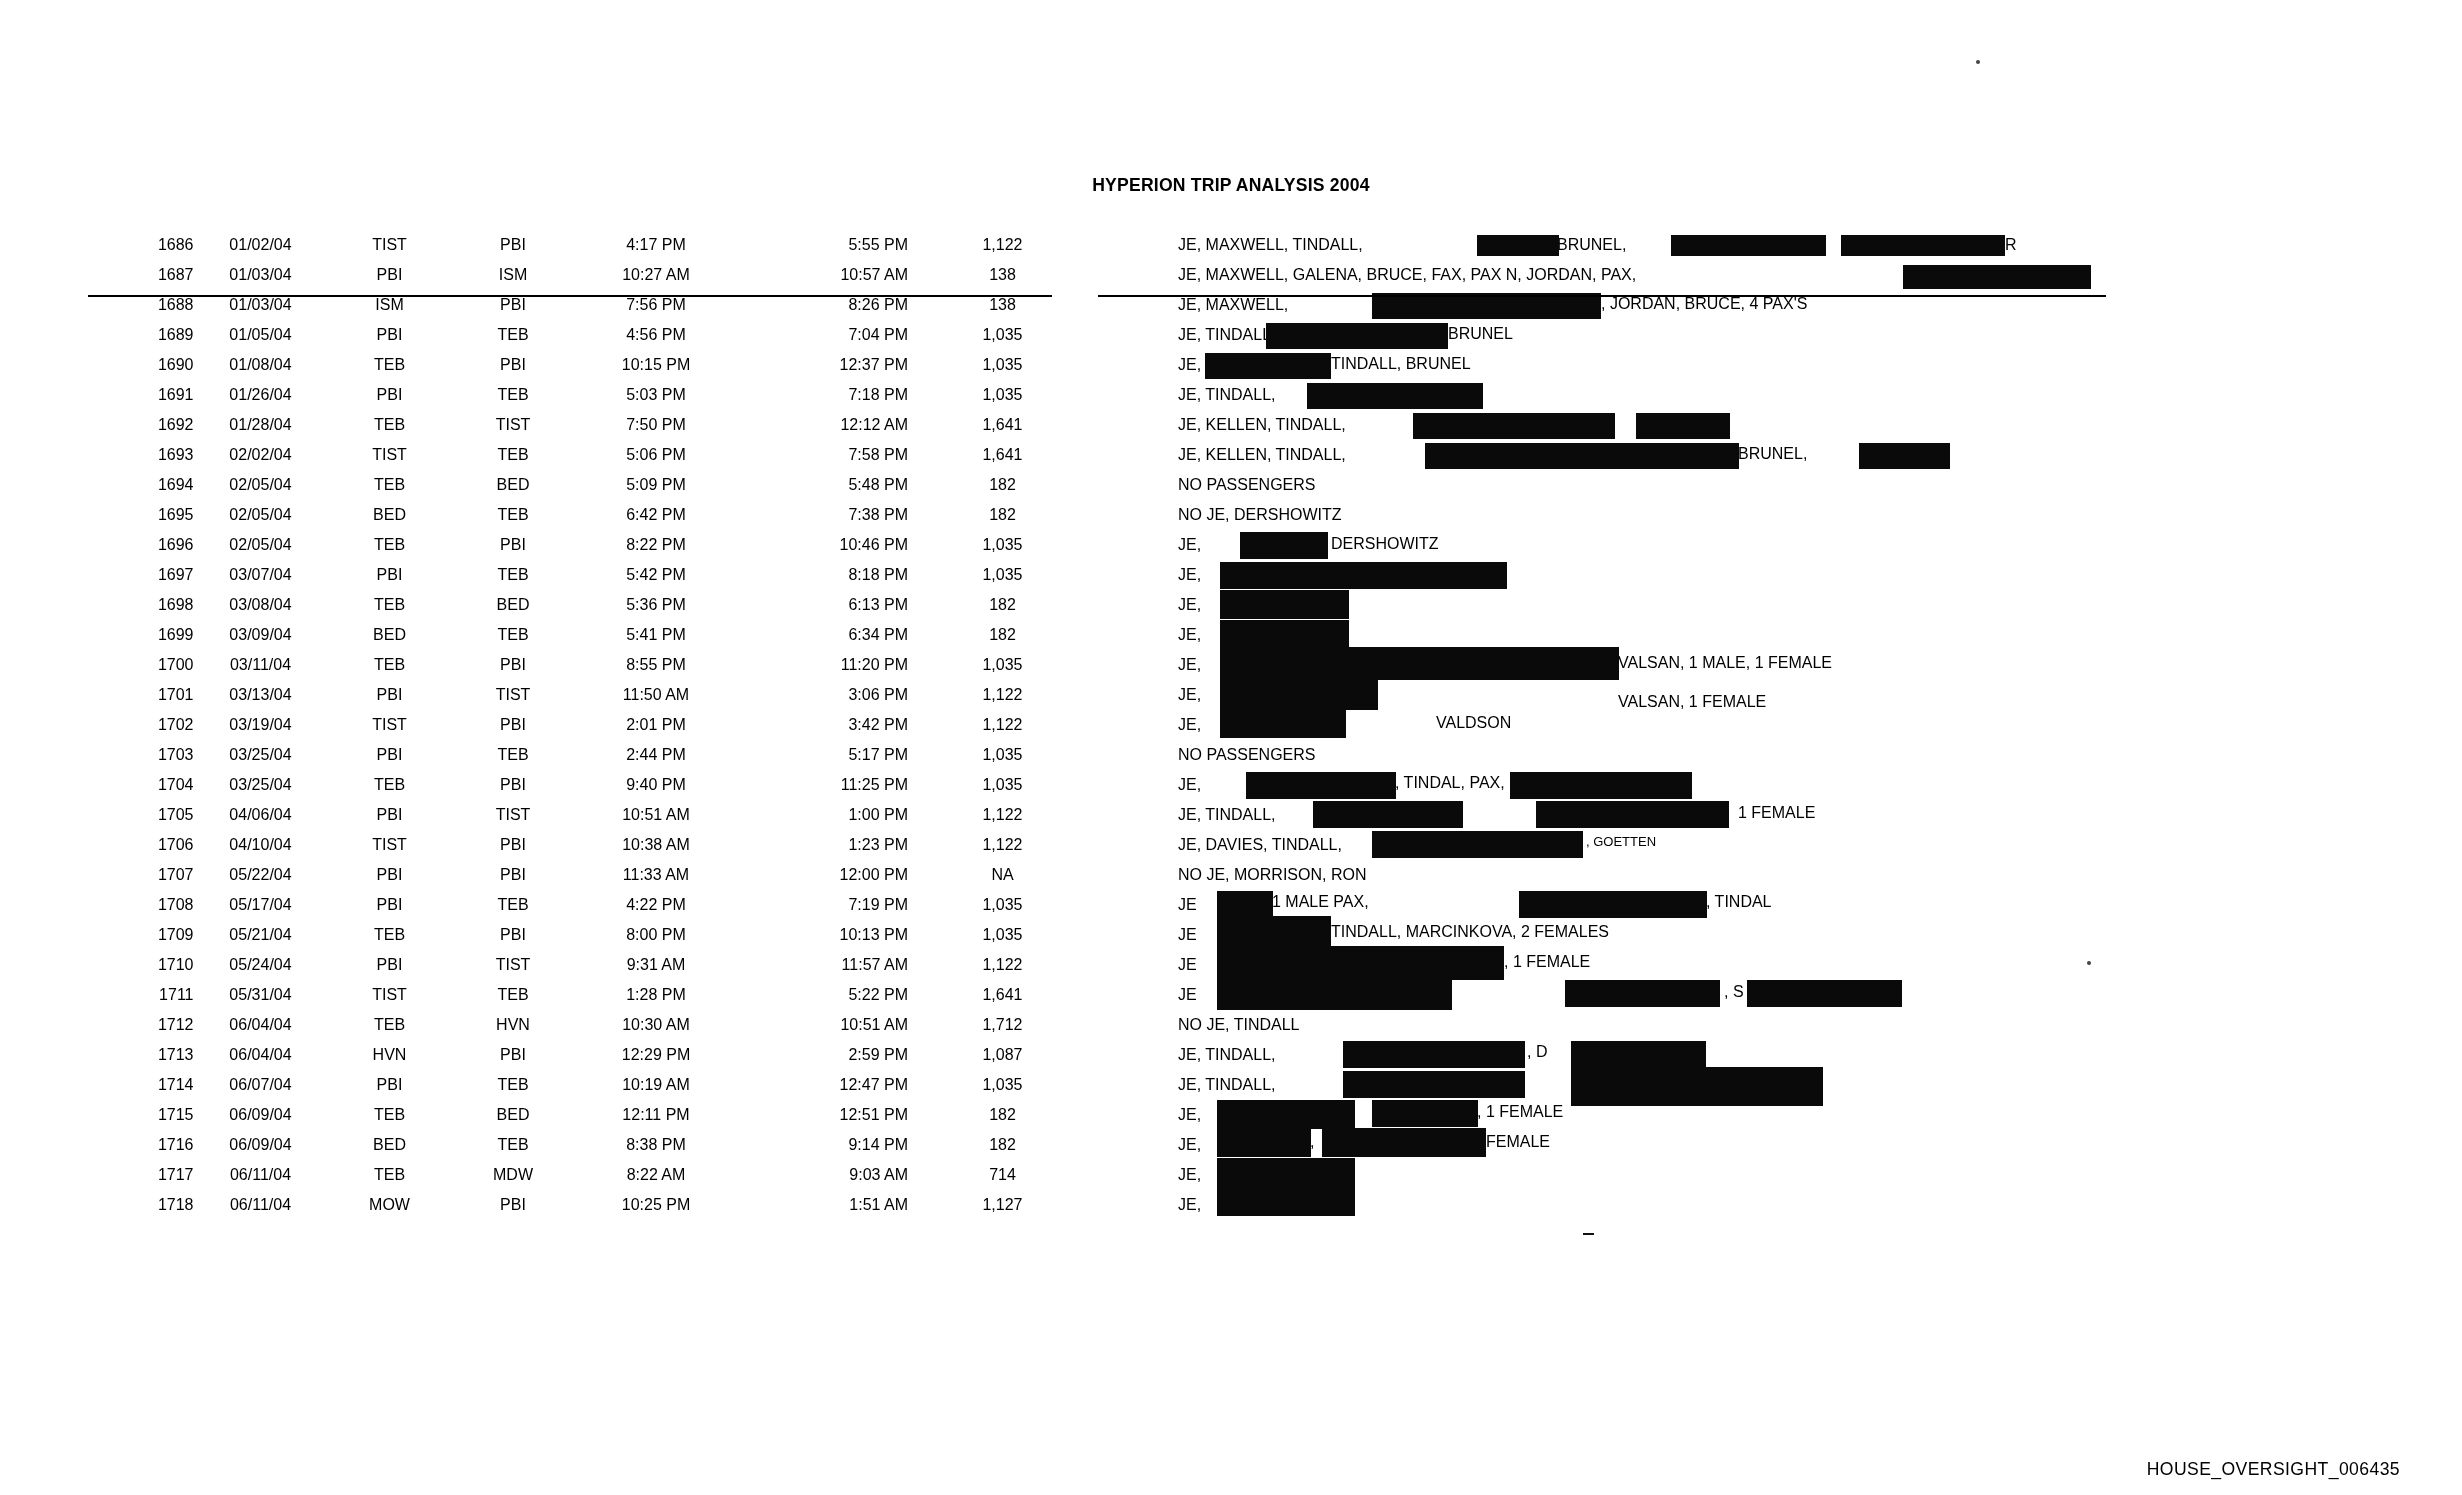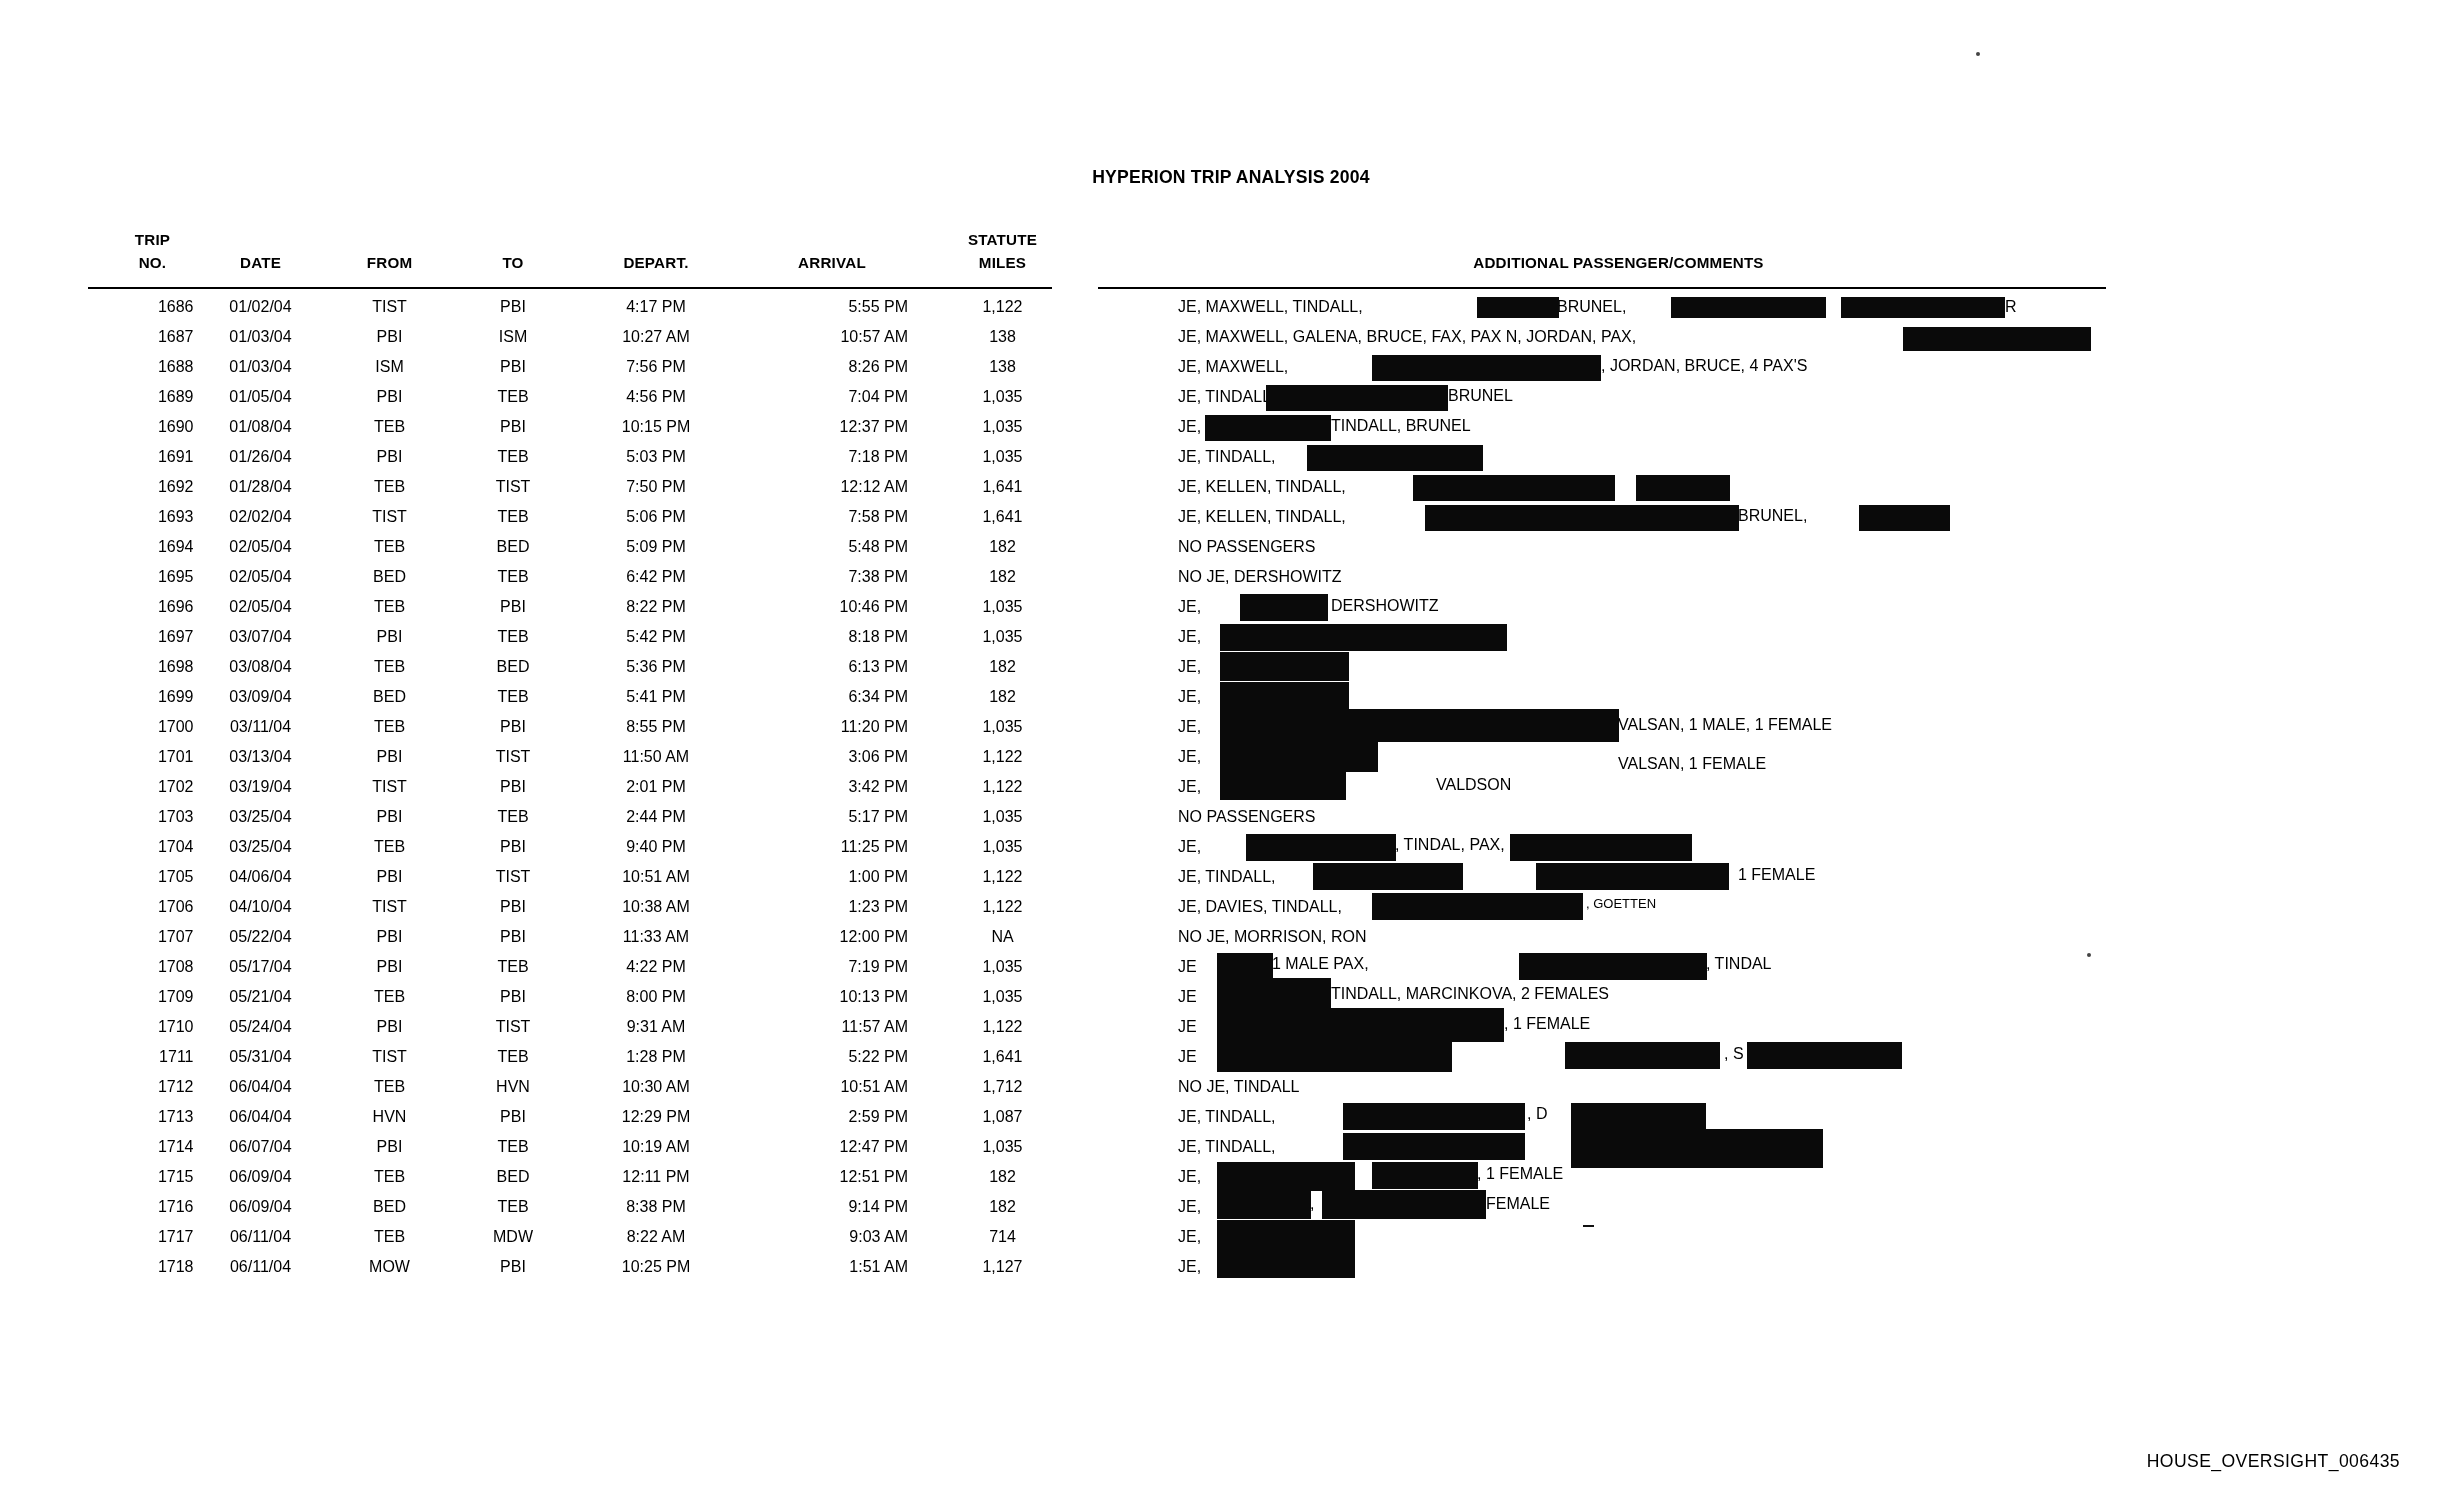--- a/index.html
+++ b/index.html
@@ -11,20 +11,21 @@
     width: 2462px;
     height: 1495px;
     position: relative;
     font-family: "Liberation Sans", sans-serif;
     color: #000000;
     overflow: hidden;
   }
   .page {
     position: absolute;
     inset: 0;
+    margin-top: 8px;
   }
   .doc-title {
     position: absolute;
     left: 0;
     top: 167px;
     width: 2462px;
     text-align: center;
     font-size: 17.6px;
     font-weight: bold;
     letter-spacing: 0.2px;
@@ -125,32 +126,20 @@
   }
 </style>
 </head>
 <body>
 
 <div class="page">
 
   <div class="doc-title">HYPERION TRIP ANALYSIS 2004</div>
 
   <div class="tbl">
-    <div class="hdr">
-      <span class="h-trip">TRIP</span>
-      <span class="h-no">NO.</span>
-      <span class="h-date">DATE</span>
-      <span class="h-from">FROM</span>
-      <span class="h-to">TO</span>
-      <span class="h-depart">DEPART.</span>
-      <span class="h-arrival">ARRIVAL</span>
-      <span class="h-statute">STATUTE</span>
-      <span class="h-miles">MILES</span>
-      <span class="h-addl">ADDITIONAL PASSENGER/COMMENTS</span>
-    </div>
     <div class="rows" id="rows-container">
         <div class="row">
           <span class="c-no">1686</span>
           <span class="c-date">01/02/04</span>
           <span class="c-from">TIST</span>
           <span class="c-to">PBI</span>
           <span class="c-depart">4:17 PM</span>
           <span class="c-arrival">5:55 PM</span>
           <span class="c-miles">1,122</span>
           <span class="c-comment">JE, MAXWELL, TINDALL,</span>

